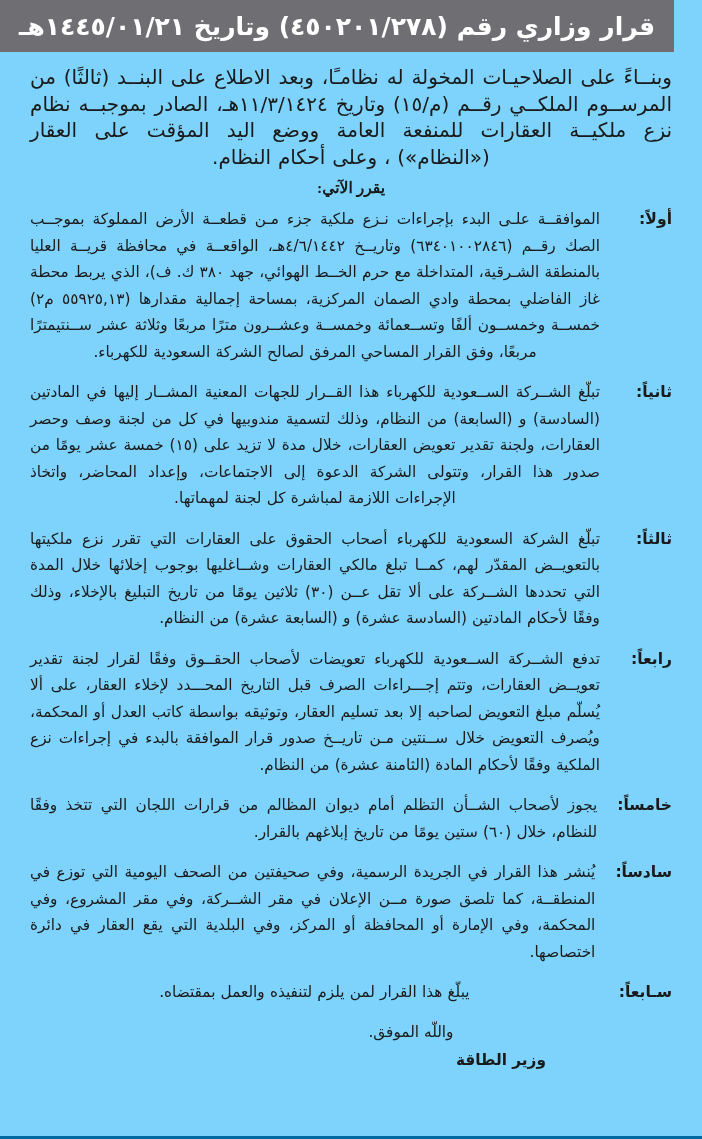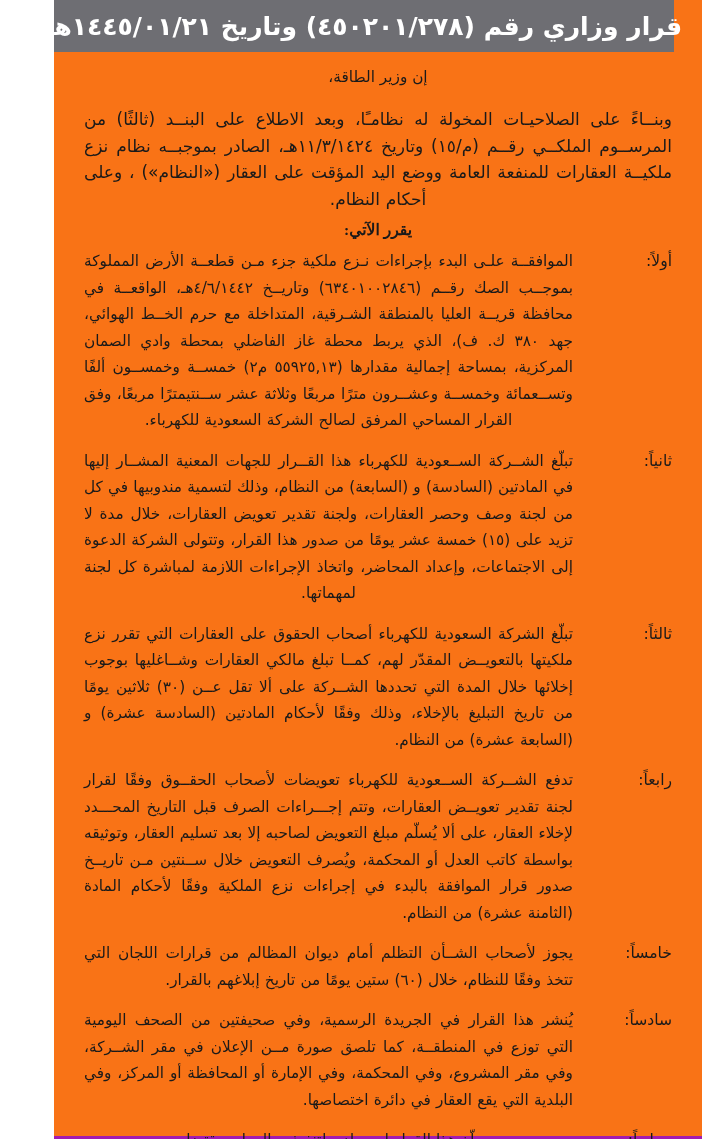--- a/index.html
+++ b/index.html
@@ -11,25 +11,25 @@
   body {
     width: 702px;
     height: 1139px;
     font-family: "DejaVu Sans", "Liberation Sans", sans-serif;
     color: #1a1a1a;
     overflow: hidden;
   }
 
   #page {
     position: relative;
-    width: 648px;
+    width: 702px;
     height: 1139px;
     box-sizing: border-box;
-    background: #f97316;
-    border-bottom: 3px solid #a21caf;
+    background: #7dd3fc;
+    border-bottom: 3px solid #0369a1;
   }
 
   
   .header-bar {
     position: absolute;
     top: 0;
     left: 0;
     right: 28px;
     height: 52px;
     background: #6e6e73;
@@ -55,23 +55,23 @@
     left: 0;
     right: 0;
     bottom: 0;
     padding: 12px 30px 0 30px;
     box-sizing: border-box;
     direction: rtl;
     text-align: justify;
   }
 
   .p {
-    font-size: 17px;
+    font-size: 20px;
     line-height: 26.5px;
-    margin: 16px 0 2px 0;
+    margin: 0 0 2px 0;
     text-align: justify;
     text-align-last: center;
     direction: rtl;
     word-spacing: 0.5px;
   }
 
   .salutation {
     font-size: 15.3px;
     line-height: 26px;
     text-align: center;
@@ -95,28 +95,27 @@
 
   
   .clause {
     display: flex;
     flex-direction: row;
     margin-bottom: 14px;
     align-items: flex-start;
   }
   .clause-label {
     flex: 0 0 auto;
-    font-weight: normal;
+    font-weight: bold;
     font-size: 15.6px;
     line-height: 26.5px;
-    padding-left: 7px;
+    padding-left: 20px;
     white-space: nowrap;
     min-width: 52px;
     text-align: right;
-    margin-left: 40px;
   }
   .clause-text {
     flex: 1 1 auto;
     font-size: 15.3px;
     line-height: 26.5px;
     text-align: justify;
     text-align-last: center;
     word-spacing: 0.3px;
   }
   .clause-text.ll-right { text-align-last: right; }
@@ -149,21 +148,20 @@
 <body>
 
 <div id="page">
 
   <div class="header-bar">
     <div class="header-title">قرار وزاري رقم (٤٥٠٢٠١/٢٧٨) وتاريخ ١٤٤٥/٠١/٢١هـ</div>
   </div>
 
   <div class="doc-body">
 
-    <p class="salutation">إن وزير الطاقة،</p>
 
     <p class="p preamble">وبنــاءً على الصلاحيـات المخولة له نظامـًا، وبعد الاطلاع على البنــد (ثالثًا) من المرســوم الملكــي رقــم (م/١٥) وتاريخ ١١/٣/١٤٢٤هـ، الصادر بموجبــه نظام نزع ملكيــة العقارات للمنفعة العامة ووضع اليد المؤقت على العقار («النظام») ، وعلى أحكام النظام.</p>
 
     <p class="decides">يقرر الآتي:</p>
 
     <div class="clause">
       <div class="clause-label">أولاً:</div>
       <div class="clause-text">الموافقــة علـى البدء بإجراءات نـزع ملكية جزء مـن قطعــة الأرض المملوكة بموجــب الصك رقــم (٦٣٤٠١٠٠٢٨٤٦) وتاريــخ ٤/٦/١٤٤٢هـ، الواقعــة في محافظة قريــة العليا بالمنطقة الشـرقية، المتداخلة مع حرم الخــط الهوائي، جهد ٣٨٠ ك. ف)، الذي يربط محطة غاز الفاضلي بمحطة وادي الصمان المركزية، بمساحة إجمالية مقدارها (٥٥٩٢٥,١٣ م٢) خمســة وخمســون ألفًا وتســعمائة وخمســة وعشــرون مترًا مربعًا وثلاثة عشر ســنتيمترًا مربعًا، وفق القرار المساحي المرفق لصالح الشركة السعودية للكهرباء.</div>
     </div>
 

